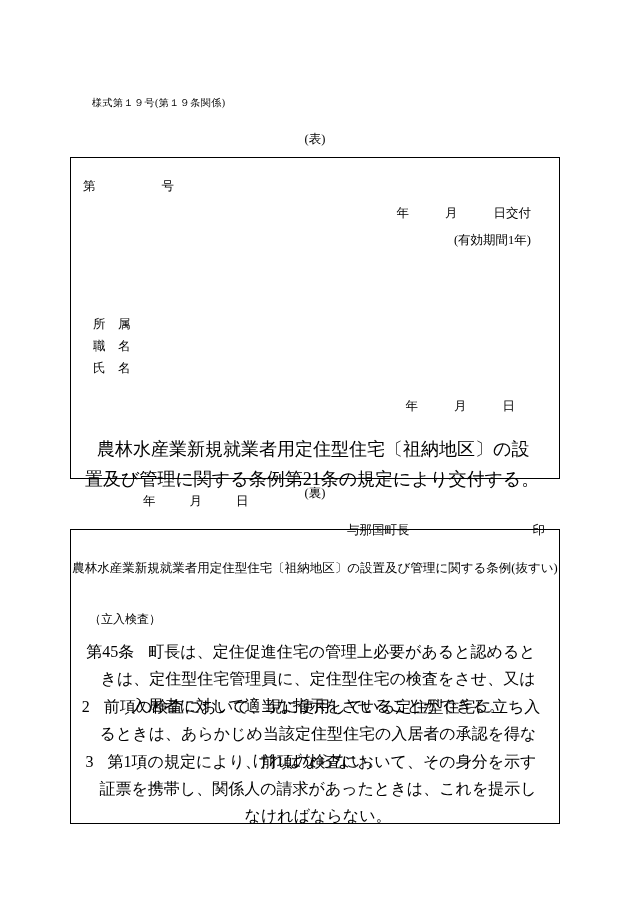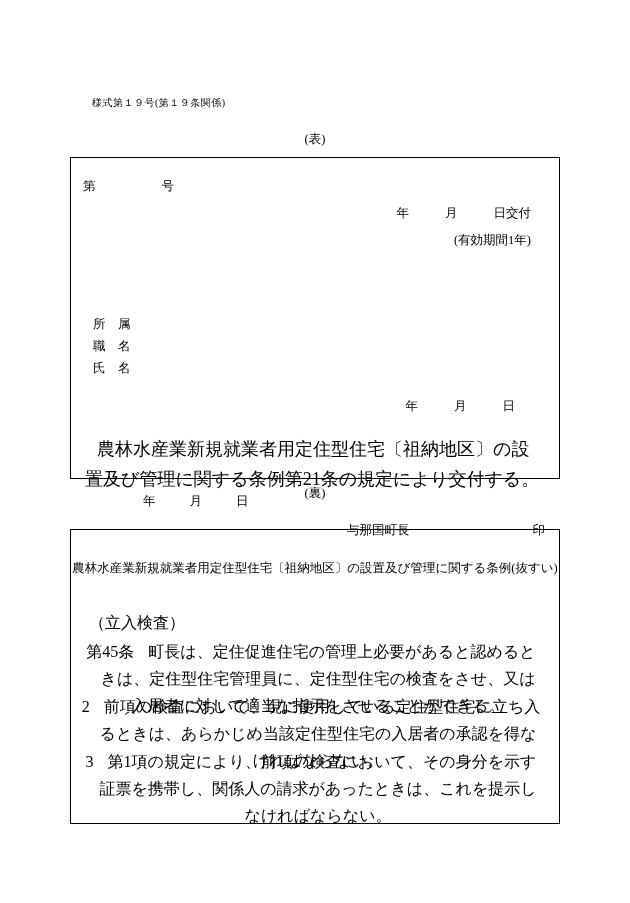--- a/index.html
+++ b/index.html
@@ -153,21 +153,21 @@
     left: 0;
     top: 28px;
     width: 100%;
     text-align: center;
     font-size: 12.5px;
   }
   .back-section {
     position: absolute;
     left: 18px;
     top: 80px;
-    font-size: 16px;
+    font-size: 12px;
   }
   .art-block {
     position: absolute;
     left: 8px;
     right: 16px;
     font-size: 16px;
     line-height: 1.7;
     text-align: center;
   }
   .art-1 { top: 108px; }

